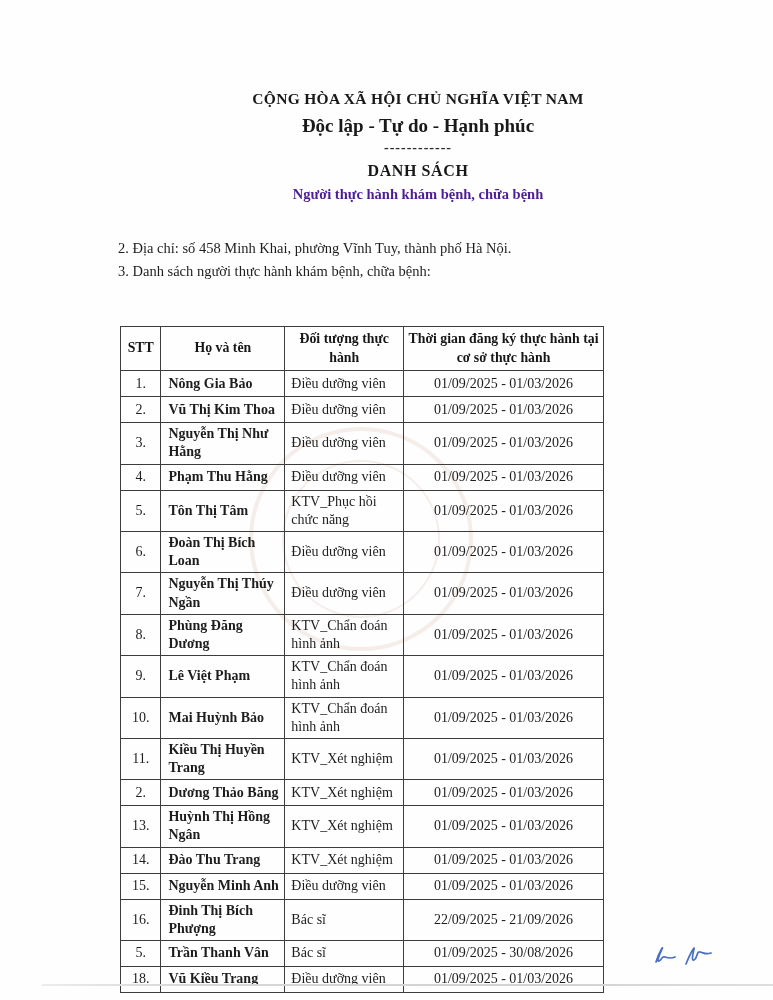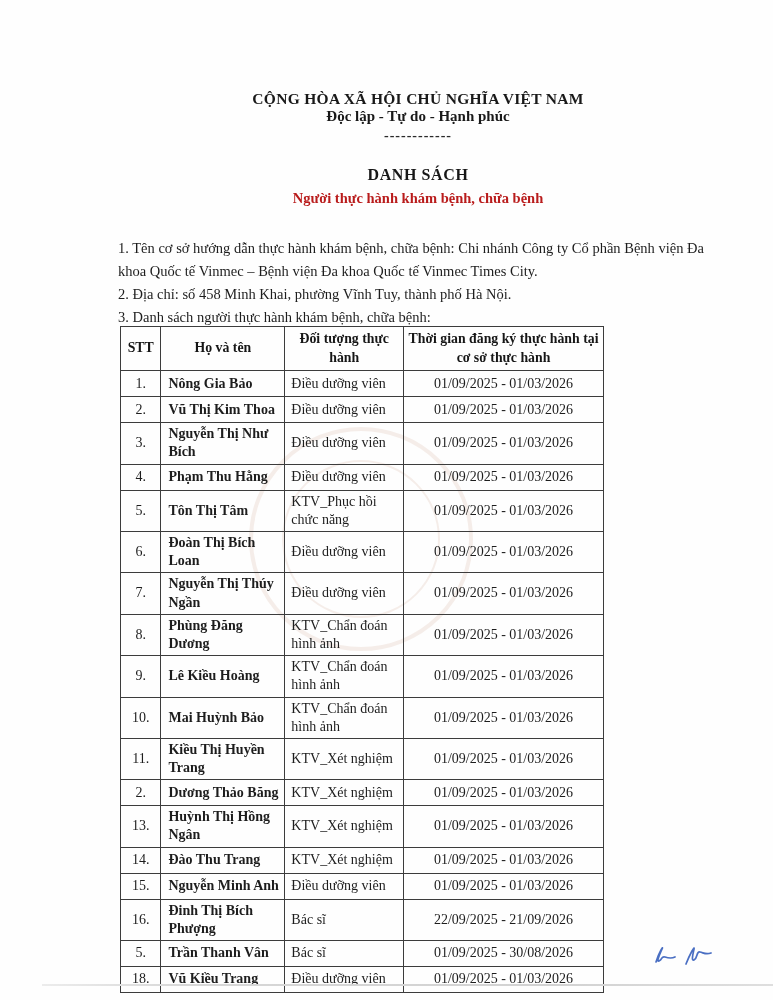--- a/index.html
+++ b/index.html
@@ -11,24 +11,24 @@
     width: 773px;
     height: 1000px;
     margin: 0 auto;
     background: #fefefe;
     overflow: hidden;
   }
 
   
   .doc-header { position: absolute; top: 90px; left: 118px; width: 600px; text-align: center; }
   .national-title { font-size: 15.5px; font-weight: bold; letter-spacing: 0.3px; color: #191919; }
-  .motto { font-size: 15px; font-weight: bold; color: #191919; }
+  .motto { margin-top: 7px; font-size: 19px; font-weight: bold; color: #191919; }
   .dash-divider { margin-top: 3px; font-size: 14px; font-weight: bold; letter-spacing: 1px; color: #2a2a2a; }
-  .doc-title { margin-top: 22px; font-size: 16px; font-weight: bold; letter-spacing: 0.6px; color: #171717; }
-  .doc-subtitle { margin-top: 6px; font-size: 14.5px; font-weight: bold; color: #b91c1c; }
+  .doc-title { margin-top: 6px; font-size: 16px; font-weight: bold; letter-spacing: 0.6px; color: #171717; }
+  .doc-subtitle { margin-top: 6px; font-size: 14.5px; font-weight: bold; color: #4c1d95; }
 
   
   .intro { position: absolute; top: 237px; left: 118px; width: 602px; font-size: 14.5px; line-height: 1.58; color: #1d1d1d; }
   .intro p { margin: 0; }
 
   
   .roster-table {
     position: absolute;
     top: 326px;
     left: 120px;
@@ -88,21 +88,20 @@
 
   <div class="doc-header">
     <div class="national-title">CỘNG HÒA XÃ HỘI CHỦ NGHĨA VIỆT NAM</div>
     <div class="motto">Độc lập - Tự do - Hạnh phúc</div>
     <div class="dash-divider">------------</div>
     <div class="doc-title">DANH SÁCH</div>
     <div class="doc-subtitle">Người thực hành khám bệnh, chữa bệnh</div>
   </div>
 
   <div class="intro">
-    <p>1. Tên cơ sở hướng dẫn thực hành khám bệnh, chữa bệnh: Chi nhánh Công ty Cổ phần Bệnh viện Đa khoa Quốc tế Vinmec – Bệnh viện Đa khoa Quốc tế Vinmec Times City.</p>
     <p>2. Địa chỉ: số 458 Minh Khai, phường Vĩnh Tuy, thành phố Hà Nội.</p>
     <p>3. Danh sách người thực hành khám bệnh, chữa bệnh:</p>
   </div>
 
   <svg class="stamp-ghost" viewBox="0 0 230 230">
     <circle cx="115" cy="115" r="110" fill="none" stroke-width="4" stroke="#c89a82"></circle>
     <circle cx="115" cy="115" r="78" fill="none" stroke-width="2" stroke="#c89a82"></circle>
   </svg>
 
   <table class="roster-table">
@@ -128,21 +127,21 @@
         <td class="c-period">01/09/2025 - 01/03/2026</td>
       </tr>
       <tr>
         <td class="c-stt">2.</td>
         <td class="c-name">Vũ Thị Kim Thoa</td>
         <td class="c-role">Điều dưỡng viên</td>
         <td class="c-period">01/09/2025 - 01/03/2026</td>
       </tr>
       <tr>
         <td class="c-stt">3.</td>
-        <td class="c-name">Nguyễn Thị Như Bích</td>
+        <td class="c-name">Nguyễn Thị Như Hằng</td>
         <td class="c-role">Điều dưỡng viên</td>
         <td class="c-period">01/09/2025 - 01/03/2026</td>
       </tr>
       <tr>
         <td class="c-stt">4.</td>
         <td class="c-name">Phạm Thu Hằng</td>
         <td class="c-role">Điều dưỡng viên</td>
         <td class="c-period">01/09/2025 - 01/03/2026</td>
       </tr>
       <tr>
@@ -164,21 +163,21 @@
         <td class="c-period">01/09/2025 - 01/03/2026</td>
       </tr>
       <tr>
         <td class="c-stt">8.</td>
         <td class="c-name">Phùng Đăng Dương</td>
         <td class="c-role">KTV_Chẩn đoán hình ảnh</td>
         <td class="c-period">01/09/2025 - 01/03/2026</td>
       </tr>
       <tr>
         <td class="c-stt">9.</td>
-        <td class="c-name">Lê Kiều Hoàng</td>
+        <td class="c-name">Lê Việt Phạm</td>
         <td class="c-role">KTV_Chẩn đoán hình ảnh</td>
         <td class="c-period">01/09/2025 - 01/03/2026</td>
       </tr>
       <tr>
         <td class="c-stt">10.</td>
         <td class="c-name">Mai Huỳnh Bảo</td>
         <td class="c-role">KTV_Chẩn đoán hình ảnh</td>
         <td class="c-period">01/09/2025 - 01/03/2026</td>
       </tr>
       <tr>

